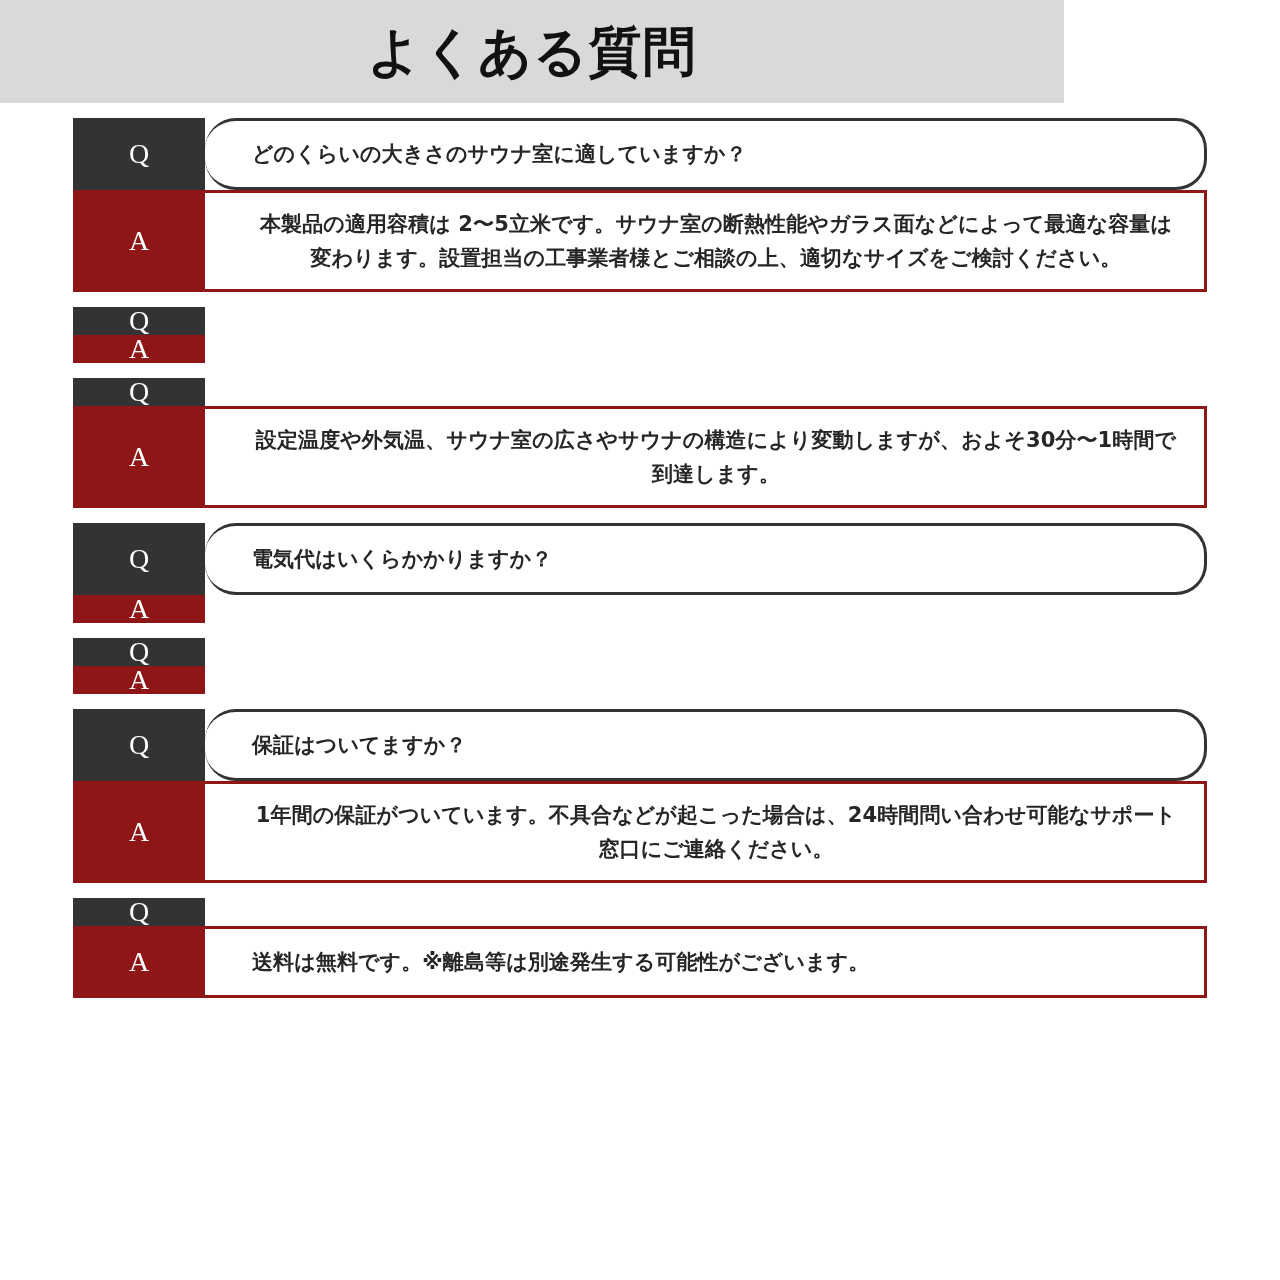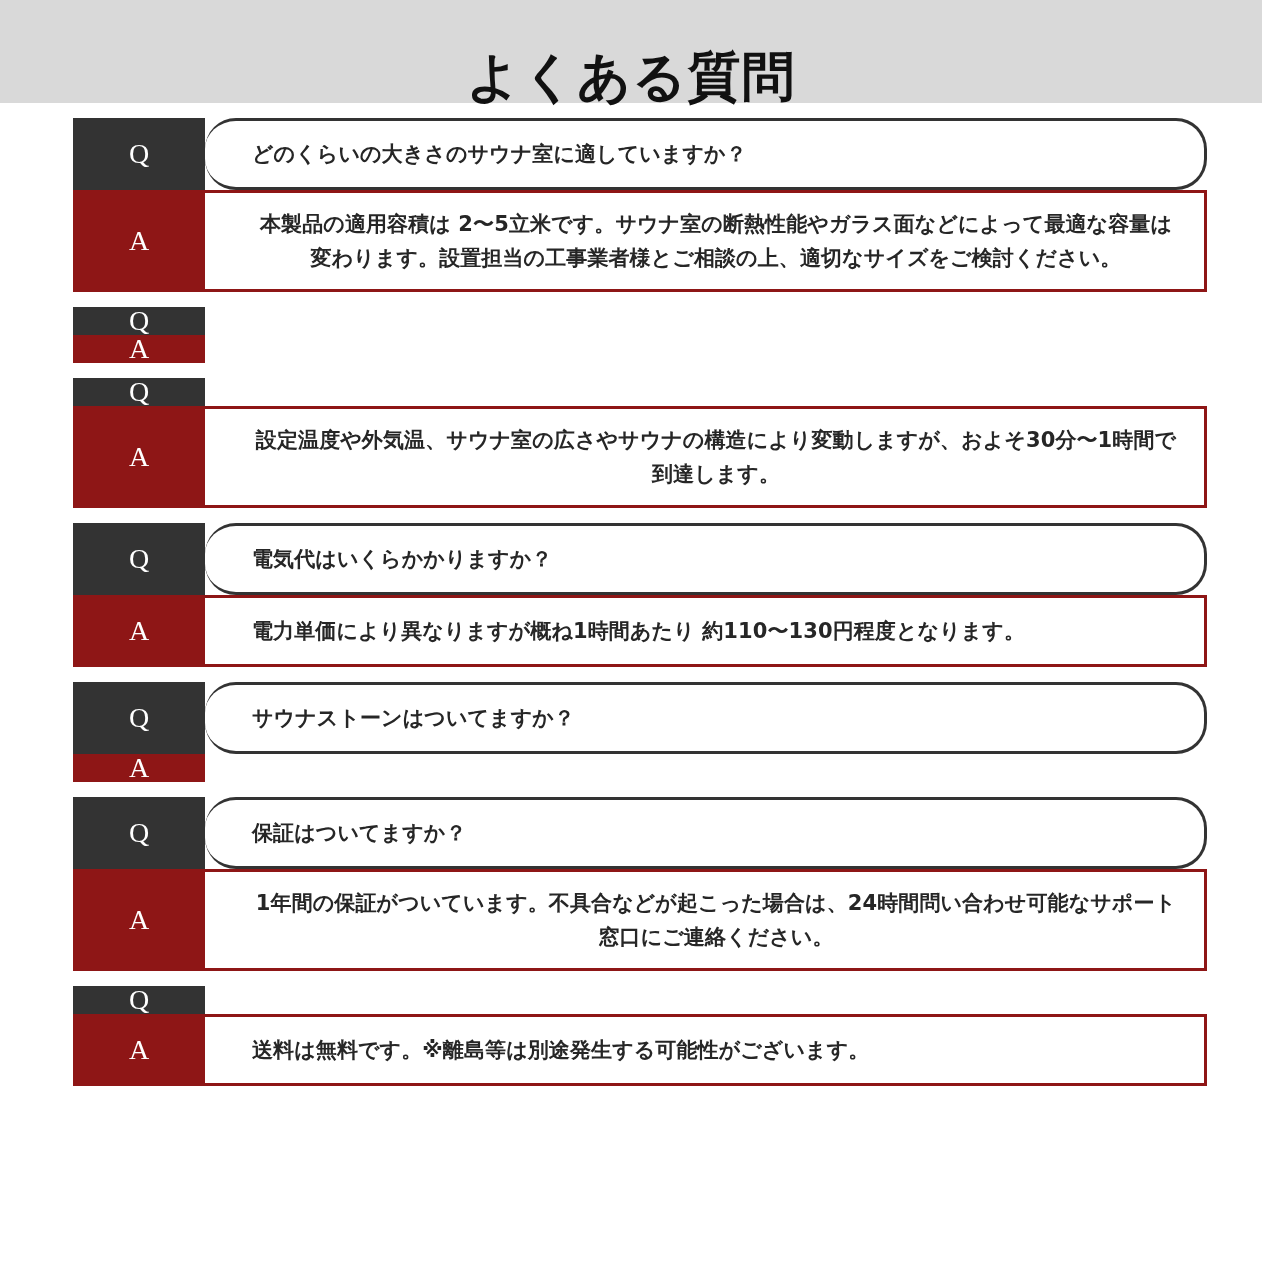--- a/index.html
+++ b/index.html
@@ -17,25 +17,25 @@
 
   .page {
     position: relative;
     width: 1280px;
     height: 1280px;
     background: #ffffff;
   }
 
   
   .faq-header {
-    width: 1262px;
+    width: 1064px;
     height: 103px;
     background: #d9d9d9;
     display: flex;
-    align-items: flex-end;
+    align-items: center;
     justify-content: center;
   }
 
   .faq-title {
     font-family: "DejaVu Sans", "Liberation Sans", sans-serif;
     font-size: 53px;
     font-weight: 700;
     color: #111111;
     letter-spacing: 0.02em;
     line-height: 1;
@@ -156,31 +156,25 @@
       </div>
       <div class="faq-block">
         <div class="faq-row row-q">
           <div class="badge">Q</div>
           <div class="panel">
             <div class="panel-text">電気代はいくらかかりますか？</div>
           </div>
         </div>
         <div class="faq-row row-a">
           <div class="badge">A</div>
-          <div class="panel">
-            <div class="panel-text">電力単価により異なりますが概ね1時間あたり 約110〜130円程度となります。</div>
-          </div>
-        </div>
-      </div>
-      <div class="faq-block">
-        <div class="faq-row row-q">
-          <div class="badge">Q</div>
-          <div class="panel">
-            <div class="panel-text">サウナストーンはついてますか？</div>
-          </div>
+        </div>
+      </div>
+      <div class="faq-block">
+        <div class="faq-row row-q">
+          <div class="badge">Q</div>
         </div>
         <div class="faq-row row-a">
           <div class="badge">A</div>
         </div>
       </div>
       <div class="faq-block">
         <div class="faq-row row-q">
           <div class="badge">Q</div>
           <div class="panel">
             <div class="panel-text">保証はついてますか？</div>

